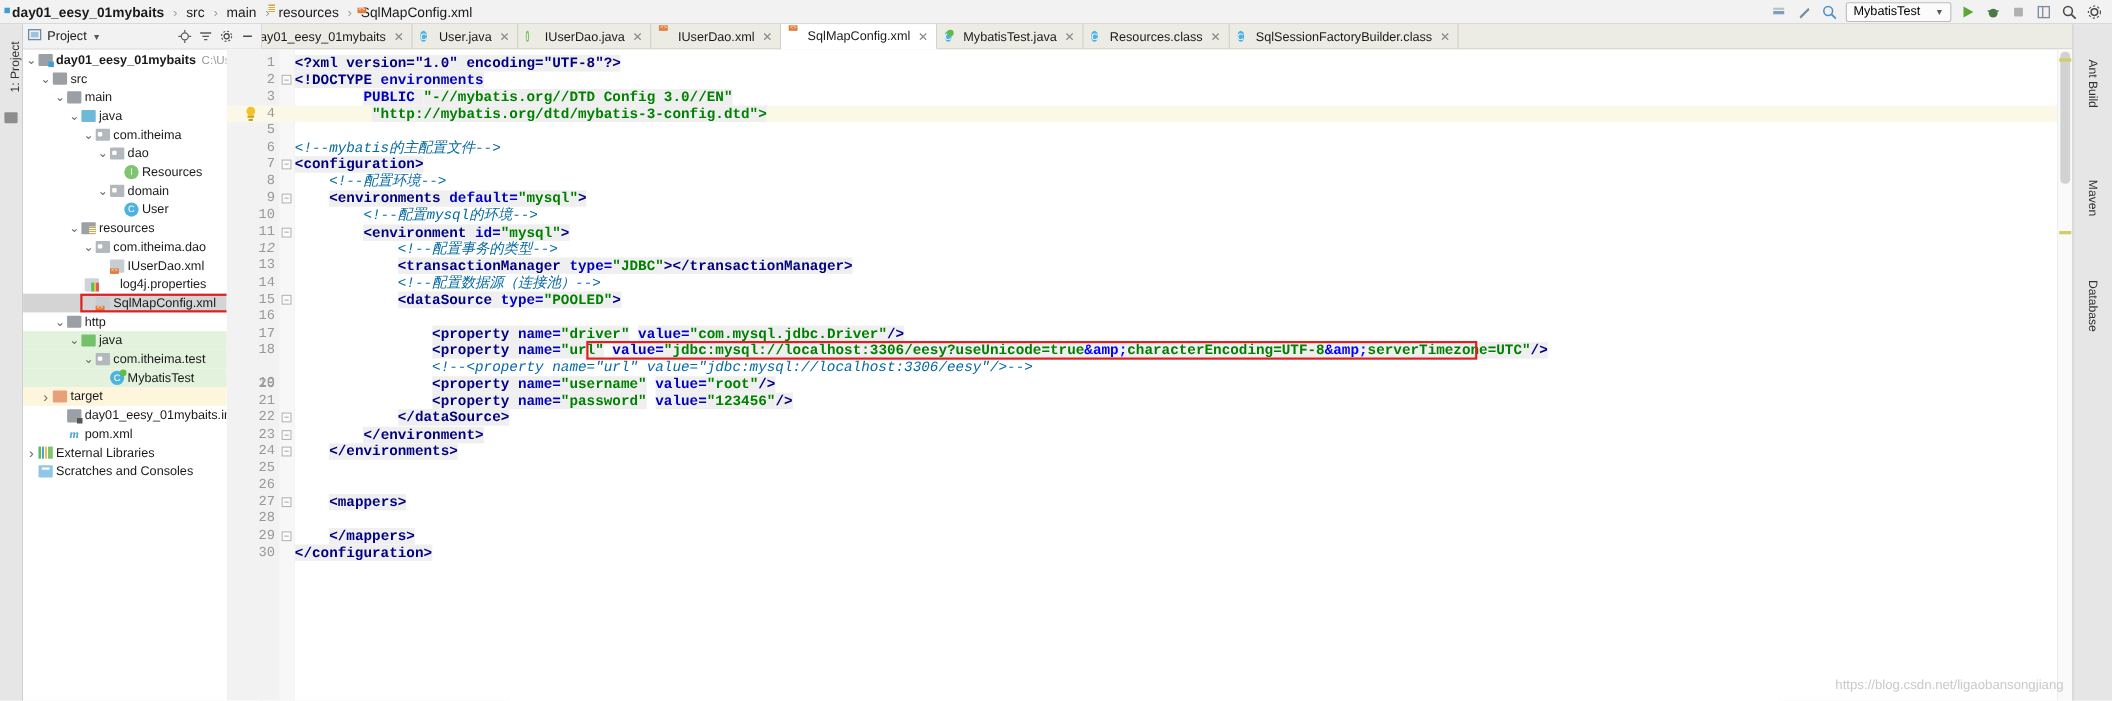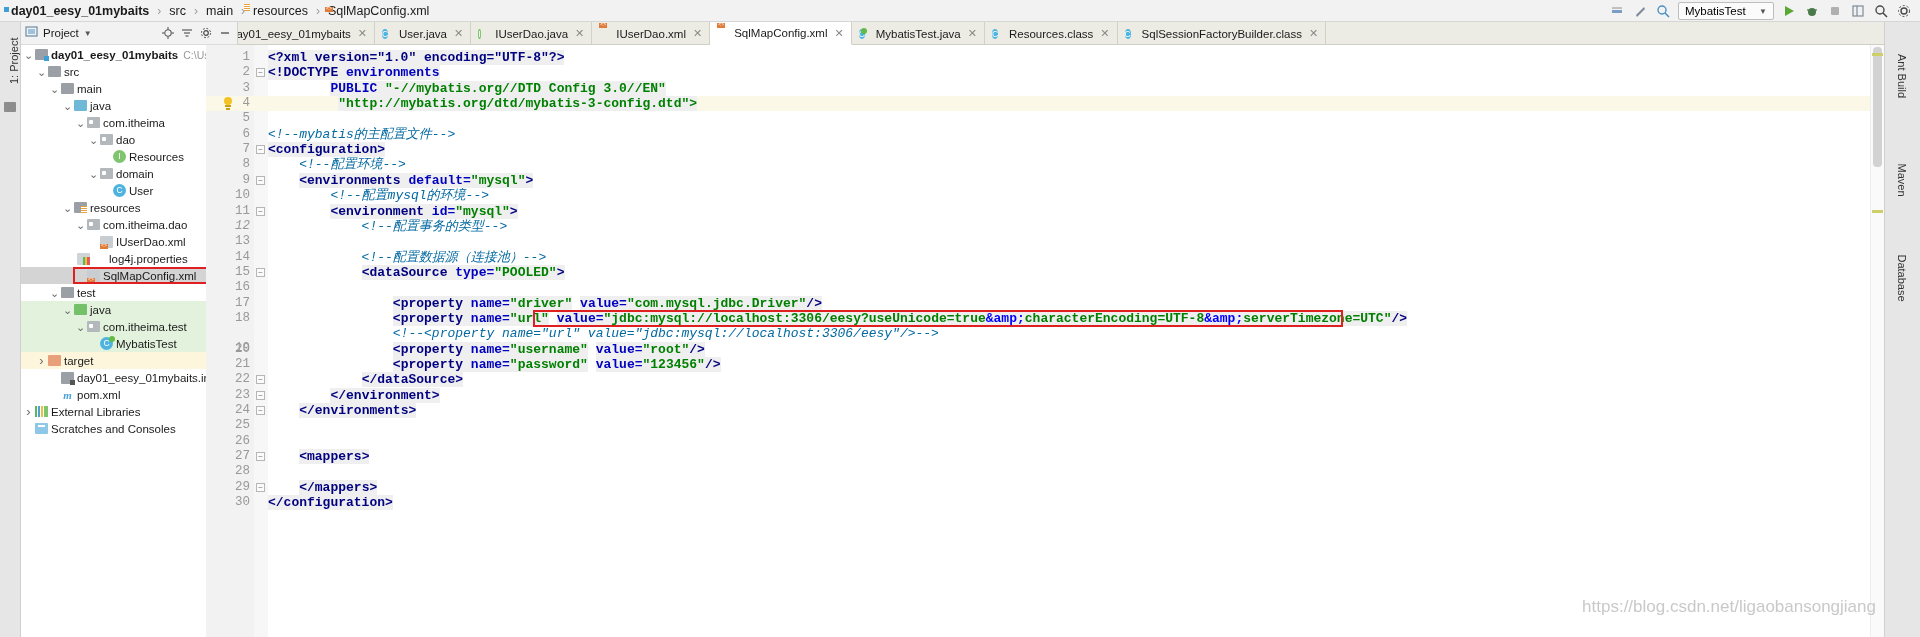--- a/index.html
+++ b/index.html
@@ -173,21 +173,21 @@
   .rightstrip {
     position: absolute; top: 22px; right: 0; width: 36px; height: 615px;
     background: #e6e6e6; border-left: 1px solid #d0d0d0;
   }
   .rlabel {
     position: absolute; right: -18px; width: 72px; text-align: center;
     transform: rotate(90deg); transform-origin: center;
     font-size: 11px; color: #333; white-space: nowrap;
   }
   .watermark {
-    position: absolute; right: 44px; bottom: 20px; font-size: 17px; color: #c9c9c9;
+    position: absolute; right: 44px; bottom: 8px; font-size: 12px; color: #c9c9c9;
   }
 </style>
 </head>
 <body>
 
 <div class="app">
 
   <div class="topbar">
     <div id="crumbs" style="display:flex;align-items:center;">
         <span class="crumb">
@@ -461,21 +461,21 @@
             <span class="ti-xml"></span>
           </span>
           <span class="tlabel">SqlMapConfig.xml</span>
           <span class="redbox"></span>
         </div>
         <div class="trow" style="padding-left: 28px;">
           <span class="arrow" style="font-size: 11px; line-height: 8px;">⌄</span>
           <span class="tico">
             <span class="ti-folder"></span>
           </span>
-          <span class="tlabel">test</span>
+          <span class="tlabel">http</span>
         </div>
         <div class="trow green" style="padding-left: 41px;">
           <span class="arrow" style="font-size: 11px; line-height: 8px;">⌄</span>
           <span class="tico">
             <span class="ti-folder green"></span>
           </span>
           <span class="tlabel">java</span>
         </div>
         <div class="trow green" style="padding-left: 54px;">
           <span class="arrow" style="font-size: 11px; line-height: 8px;">⌄</span>
@@ -590,20 +590,21 @@
         <div class="hl-row" style="top: 51.05px;"></div>
         <div class="cline" style="top: 51.05px;"><span class="t-plain">         </span><span class="t-val bg-tag">"http://mybatis.org/dtd/mybatis-3-config.dtd"&gt;</span></div>
         <div class="cline" style="top: 66.4px;"></div>
         <div class="cline" style="top: 81.75px;"><span class="t-cmt">&lt;!--mybatis的主配置文件--&gt;</span></div>
         <div class="cline" style="top: 97.1px;"><span class="t-tag bg-tag">&lt;configuration&gt;</span></div>
         <div class="cline" style="top: 112.45px;"><span class="t-cmt">    &lt;!--配置环境--&gt;</span></div>
         <div class="cline" style="top: 127.8px;"><span class="t-plain">    </span><span class="t-tag bg-tag">&lt;environments </span><span class="t-attr bg-tag">default=</span><span class="t-val bg-tag">"mysql"</span><span class="t-tag bg-tag">&gt;</span></div>
         <div class="cline" style="top: 143.15px;"><span class="t-cmt">        &lt;!--配置mysql的环境--&gt;</span></div>
         <div class="cline" style="top: 158.5px;"><span class="t-plain">        </span><span class="t-tag bg-tag">&lt;environment </span><span class="t-attr bg-tag">id=</span><span class="t-val bg-tag">"mysql"</span><span class="t-tag bg-tag">&gt;</span></div>
         <div class="cline" style="top: 173.85px;"><span class="t-cmt">            &lt;!--配置事务的类型--&gt;</span></div>
+        <div class="cline" style="top: 189.2px;"><span class="t-plain">            </span><span class="t-tag bg-tag">&lt;transactionManager </span><span class="t-attr bg-tag">type=</span><span class="t-val bg-tag">"JDBC"</span><span class="t-tag bg-tag">&gt;&lt;/transactionManager&gt;</span></div>
         <div class="cline" style="top: 204.55px;"><span class="t-cmt">            &lt;!--配置数据源（连接池）--&gt;</span></div>
         <div class="cline" style="top: 219.9px;"><span class="t-plain">            </span><span class="t-tag bg-tag">&lt;dataSource </span><span class="t-attr bg-tag">type=</span><span class="t-val bg-tag">"POOLED"</span><span class="t-tag bg-tag">&gt;</span></div>
         <div class="cline" style="top: 250.6px;"><span class="t-plain">                </span><span class="t-tag bg-tag">&lt;property </span><span class="t-attr bg-tag">name=</span><span class="t-val bg-tag">"driver"</span><span class="t-plain"> </span><span class="t-attr bg-tag">value=</span><span class="t-val bg-tag">"com.mysql.jdbc.Driver"</span><span class="t-tag bg-tag">/&gt;</span></div>
         <div class="cline" style="top: 265.95px;"><span class="t-plain">                </span><span class="t-tag bg-tag">&lt;property </span><span class="t-attr bg-tag">name=</span><span class="t-val bg-tag">"url"</span><span class="t-plain"> </span><span class="t-attr bg-tag">value=</span><span class="t-val bg-tag">"jdbc:mysql://localhost:3306/eesy?useUnicode=true</span><span class="t-ent bg-tag">&amp;amp;</span><span class="t-val bg-tag">characterEncoding=UTF-8</span><span class="t-ent bg-tag">&amp;amp;</span><span class="t-val bg-tag">serverTimezone=UTC"</span><span class="t-tag bg-tag">/&gt;</span></div>
         <div class="cline" style="top: 281.3px;"><span class="t-cmt">                &lt;!--&lt;property name="url" value="jdbc:mysql://localhost:3306/eesy"/&gt;--&gt;</span></div>
         <div class="cline" style="top: 296.65px;"><span class="t-plain">                </span><span class="t-tag bg-tag">&lt;property </span><span class="t-attr bg-tag">name=</span><span class="t-val bg-tag">"username"</span><span class="t-plain"> </span><span class="t-attr bg-tag">value=</span><span class="t-val bg-tag">"root"</span><span class="t-tag bg-tag">/&gt;</span></div>
         <div class="cline" style="top: 312px;"><span class="t-plain">                </span><span class="t-tag bg-tag">&lt;property </span><span class="t-attr bg-tag">name=</span><span class="t-val bg-tag">"password"</span><span class="t-plain"> </span><span class="t-attr bg-tag">value=</span><span class="t-val bg-tag">"123456"</span><span class="t-tag bg-tag">/&gt;</span></div>
         <div class="cline" style="top: 327.35px;"><span class="t-plain">            </span><span class="t-tag bg-tag">&lt;/dataSource&gt;</span></div>
         <div class="cline" style="top: 342.7px;"><span class="t-plain">        </span><span class="t-tag bg-tag">&lt;/environment&gt;</span></div>
         <div class="cline" style="top: 358.05px;"><span class="t-plain">    </span><span class="t-tag bg-tag">&lt;/environments&gt;</span></div>

